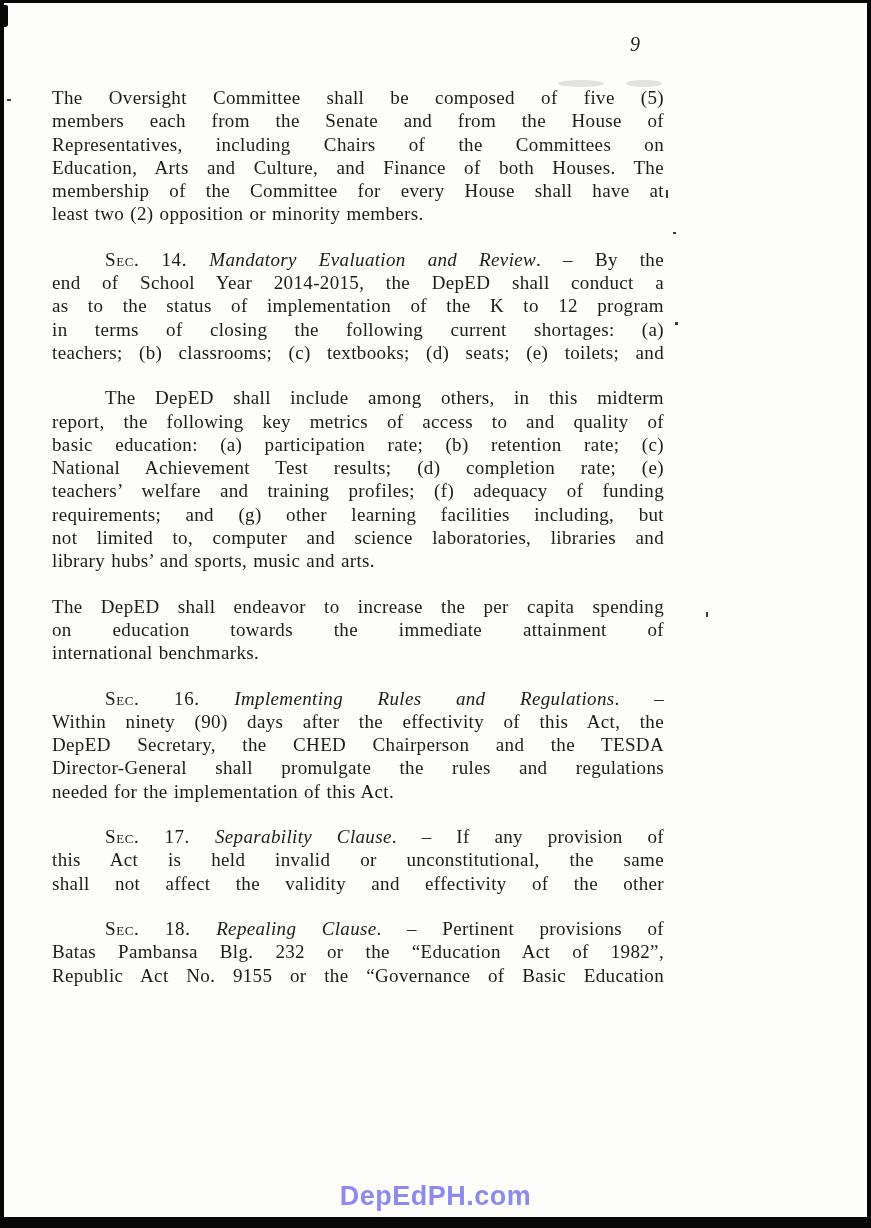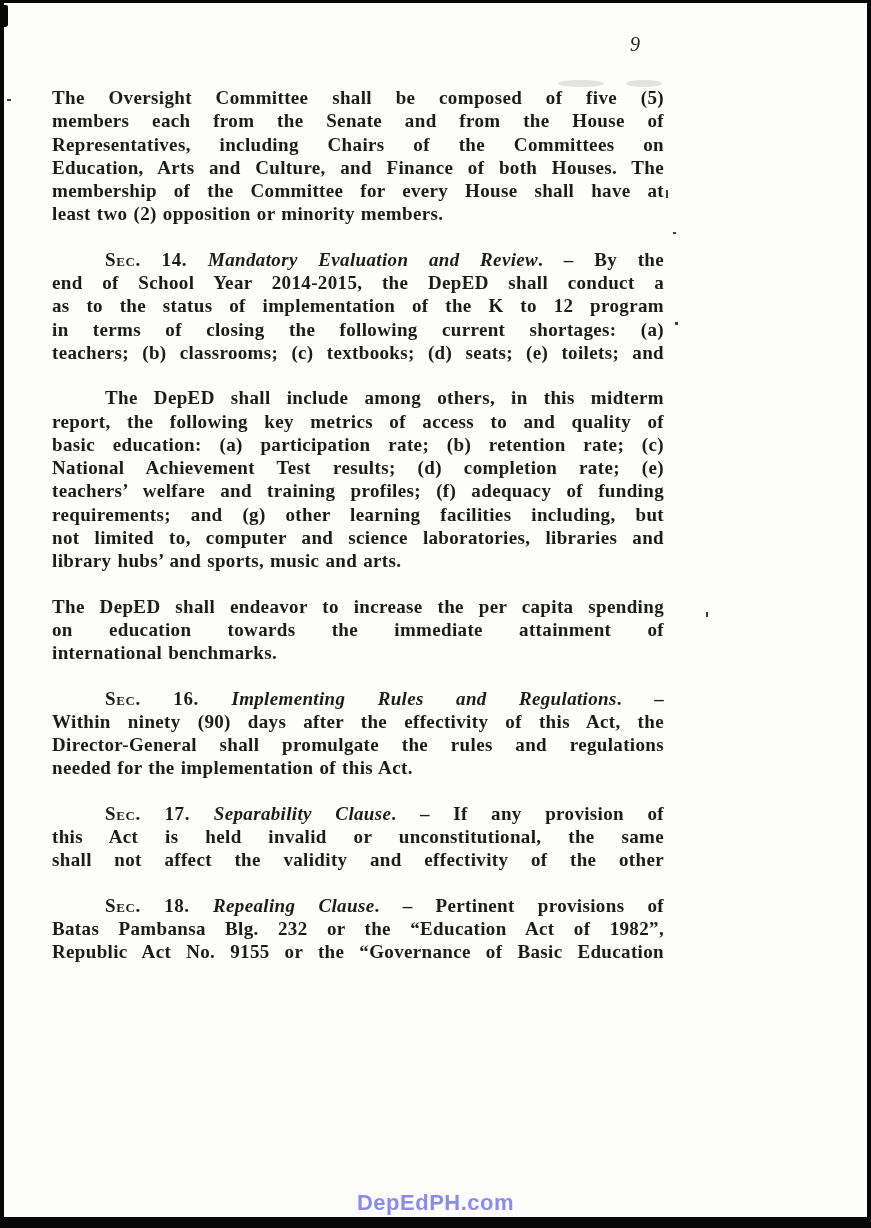--- a/index.html
+++ b/index.html
@@ -33,21 +33,20 @@
     font-size: 20px;
     font-style: italic;
     color: #222;
   }
 
   .text-block {
     position: absolute;
     left: 52px;
     top: 86px;
     width: 612px;
-    font-weight: bold;
   }
 
   .para { margin-bottom: 22px; }
 
   .line {
     font-size: 19px;
     line-height: 23.3px;
     letter-spacing: 0.35px;
     word-spacing: 1px;
     text-align: justify;
@@ -62,23 +61,22 @@
   .sc { font-variant: small-caps; letter-spacing: 0.6px; }
 
   .watermark {
     position: absolute;
     left: 0;
     top: 1181px;
     width: 100%;
     text-align: center;
     font-family: "Liberation Sans", sans-serif;
     font-weight: bold;
-    font-size: 22px;
+    font-size: 27px;
     letter-spacing: 0.5px;
-    margin-top: 9px;
   }
 </style>
 </head>
 <body>
 
 <div class="page">
 
   <div class="edge edge-top"></div>
   <div class="edge edge-left"></div>
   <div class="edge edge-right"></div>
@@ -122,20 +120,21 @@
         <div class="line last"><span>library hubs’ and sports, music and arts.</span></div>
       </div>
       <div class="para">
         <div class="line"><span>The DepED shall endeavor to increase the per capita spending</span></div>
         <div class="line"><span>on education towards the immediate attainment of</span></div>
         <div class="line last"><span>international benchmarks.</span></div>
       </div>
       <div class="para">
         <div class="line indent"><span class="sc">Sec. 16. </span><span class="it">Implementing Rules and Regulations</span><span>. –</span></div>
         <div class="line"><span>Within ninety (90) days after the effectivity of this Act, the</span></div>
+        <div class="line"><span>DepED Secretary, the CHED Chairperson and the TESDA</span></div>
         <div class="line"><span>Director-General shall promulgate the rules and regulations</span></div>
         <div class="line last"><span>needed for the implementation of this Act.</span></div>
       </div>
       <div class="para">
         <div class="line indent"><span class="sc">Sec. 17. </span><span class="it">Separability Clause</span><span>. – If any provision of</span></div>
         <div class="line"><span>this Act is held invalid or unconstitutional, the same</span></div>
         <div class="line"><span>shall not affect the validity and effectivity of the other</span></div>
       </div>
       <div class="para">
         <div class="line indent"><span class="sc">Sec. 18. </span><span class="it">Repealing Clause</span><span>. – Pertinent provisions of</span></div>

